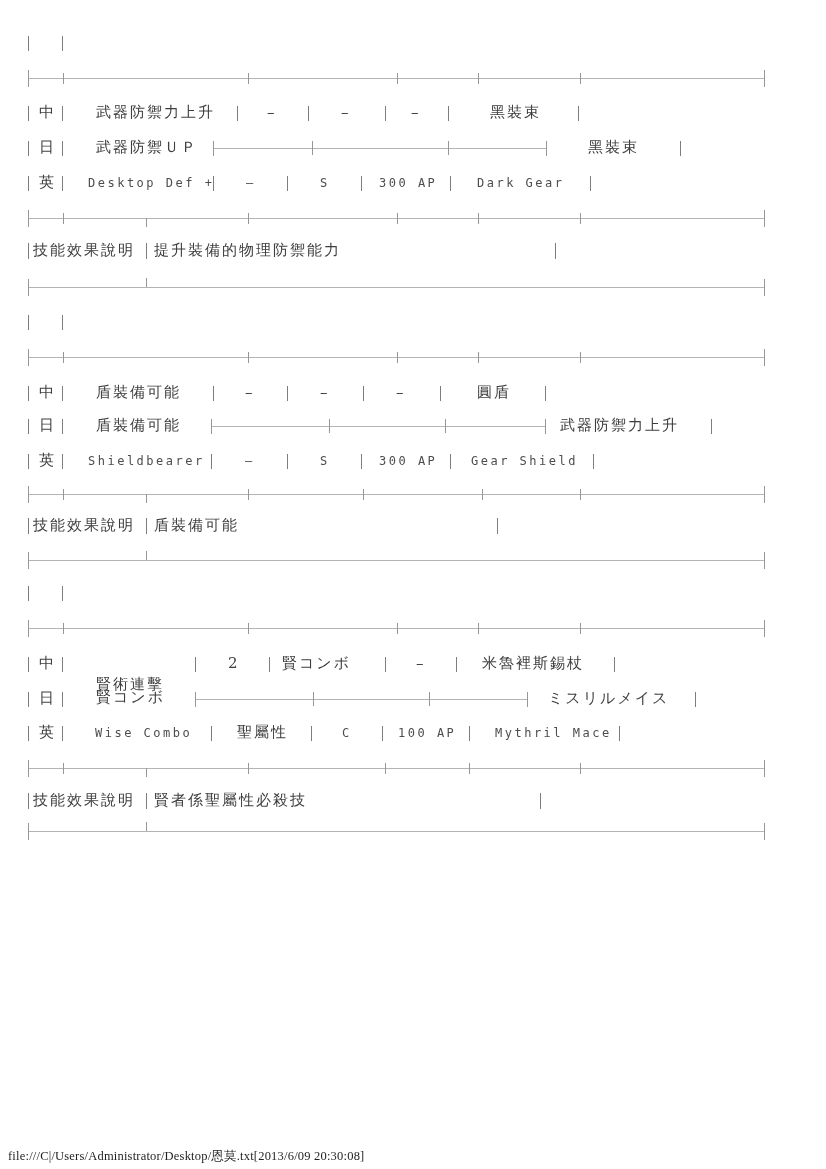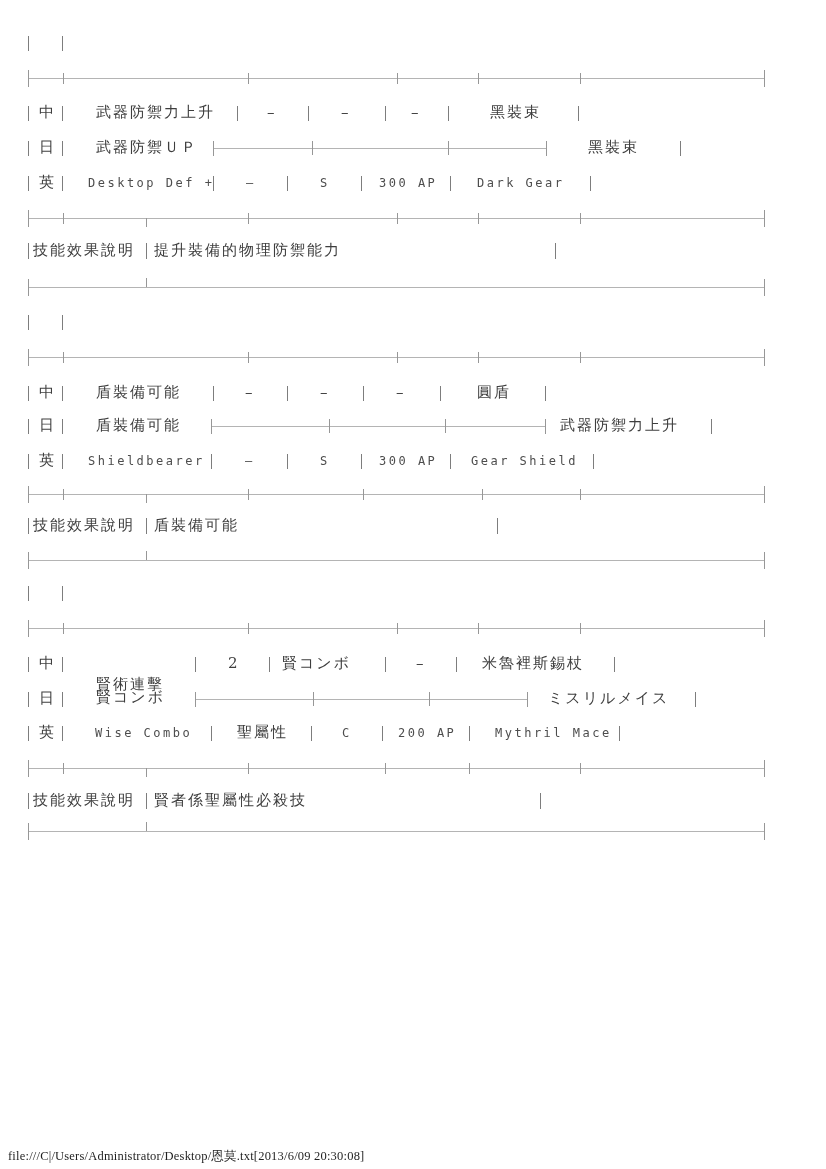--- a/index.html
+++ b/index.html
@@ -258,21 +258,21 @@
     <div>
       <div class="vb" style="left:28px;top:726px"></div>
       <span class="cjk" style="left:39px;top:724px">英</span>
       <div class="vb" style="left:62px;top:726px"></div>
       <span class="lat" style="left:95px;top:726px">Wise Combo</span>
       <div class="vb" style="left:211px;top:726px"></div>
       <span class="cjk" style="left:237px;top:724px">聖屬性</span>
       <div class="vb" style="left:311px;top:726px"></div>
       <span class="lat" style="left:342px;top:726px">C</span>
       <div class="vb" style="left:382px;top:726px"></div>
-      <span class="lat" style="left:398px;top:726px">200 AP</span>
+      <span class="lat" style="left:398px;top:726px">100 AP</span>
       <div class="vb" style="left:469px;top:726px"></div>
       <span class="lat" style="left:495px;top:726px">Mythril Mace</span>
       <div class="vb" style="left:619px;top:726px"></div>
     </div>
 
     <div>
       <div class="hl" style="left:28px;top:768px;width:736px"></div>
       <div class="tk" style="left:28px;top:760px;height:17px"></div>
       <div class="tk" style="left:63px;top:763px;height:11px"></div>
       <div class="tk" style="left:146px;top:768px;height:9px"></div>

